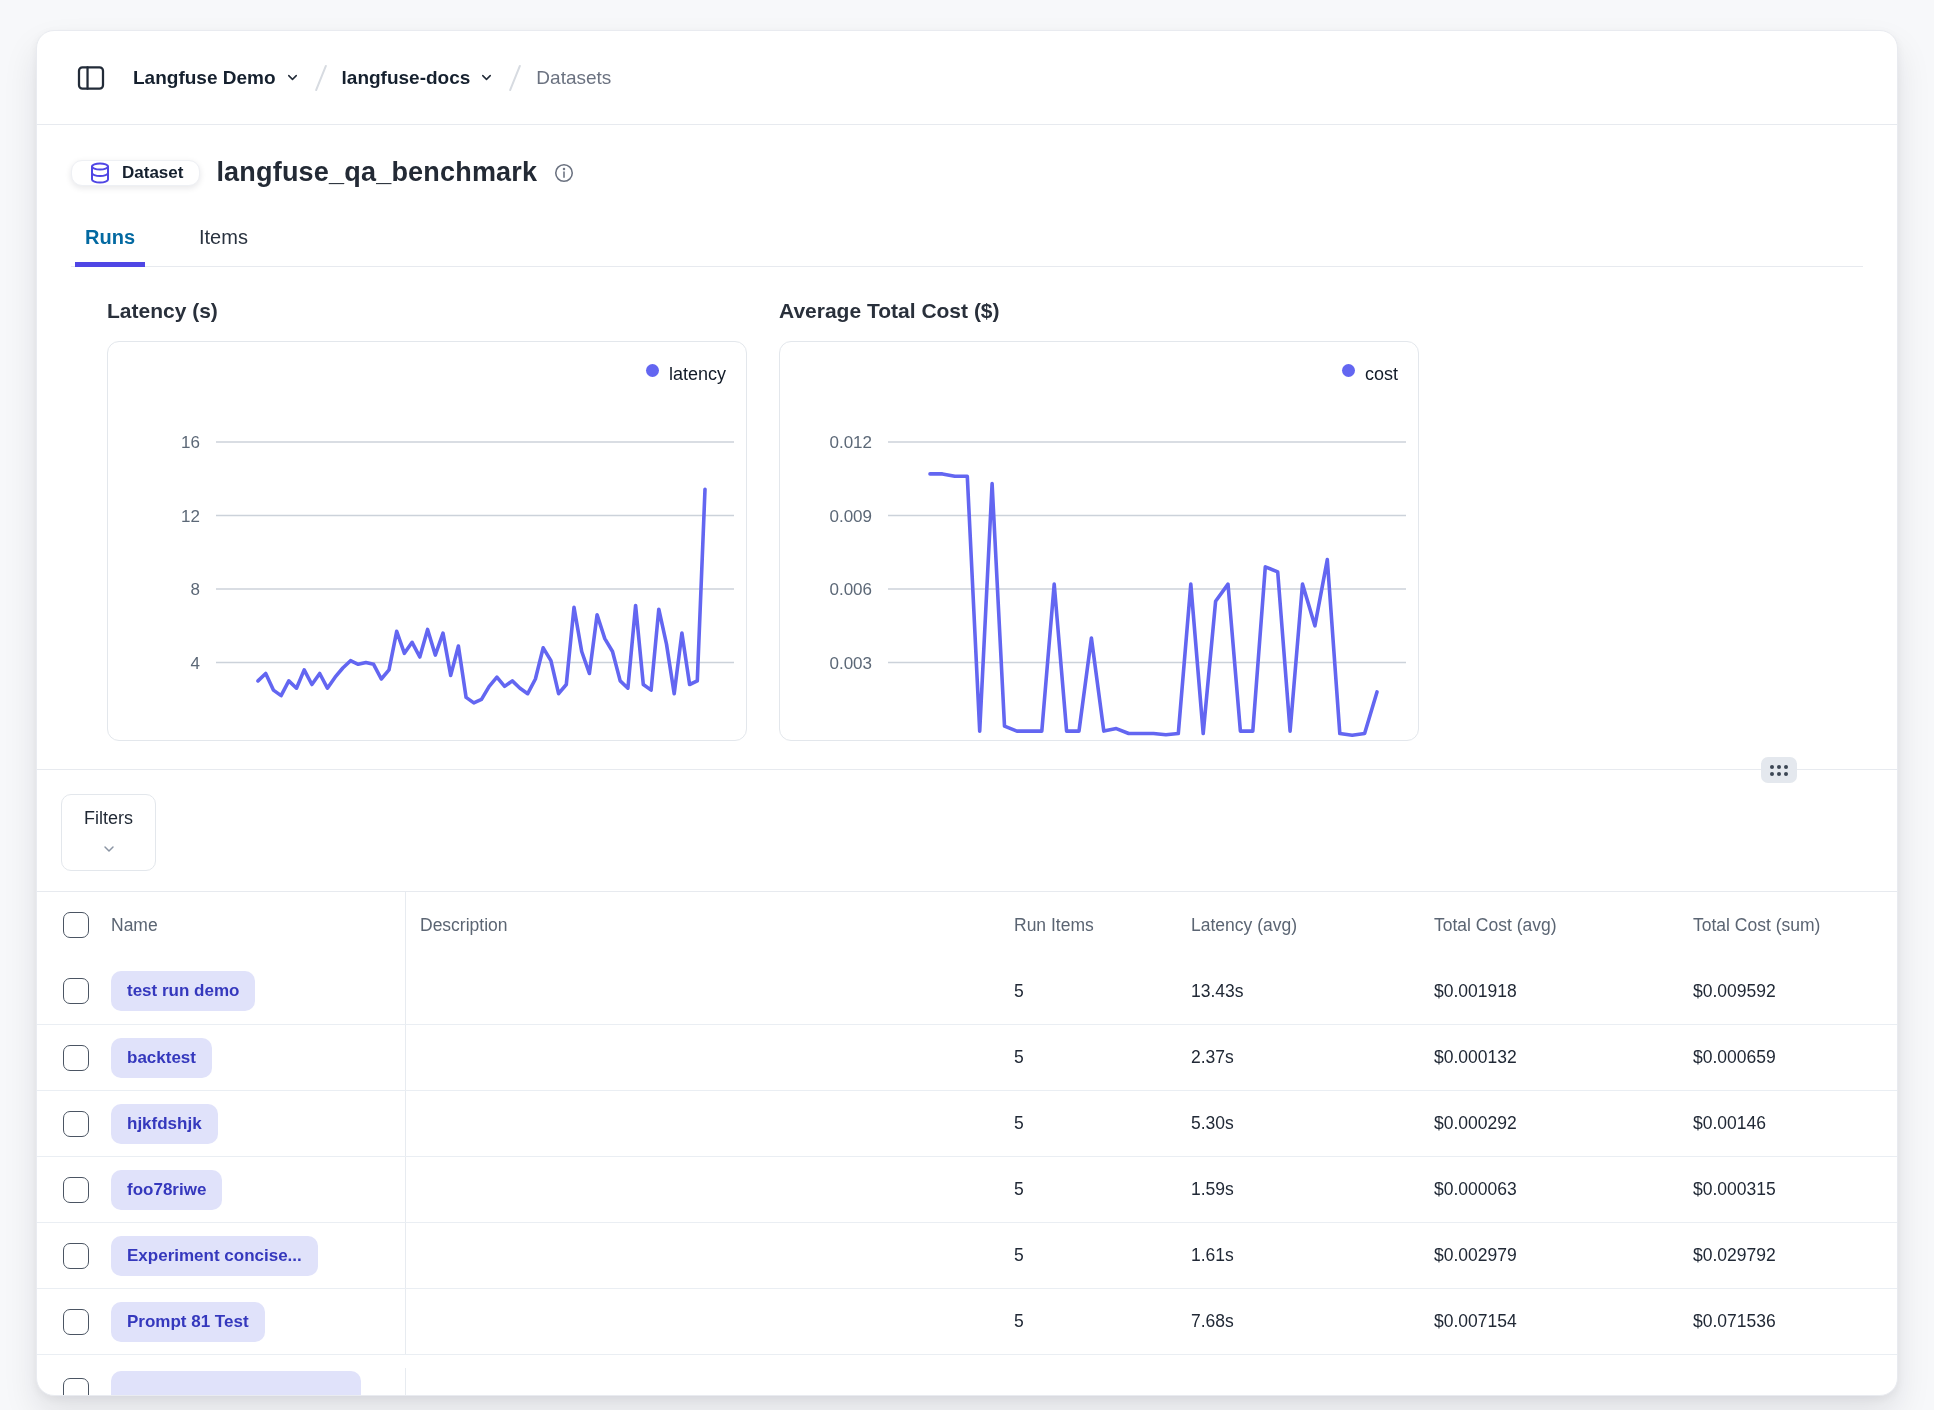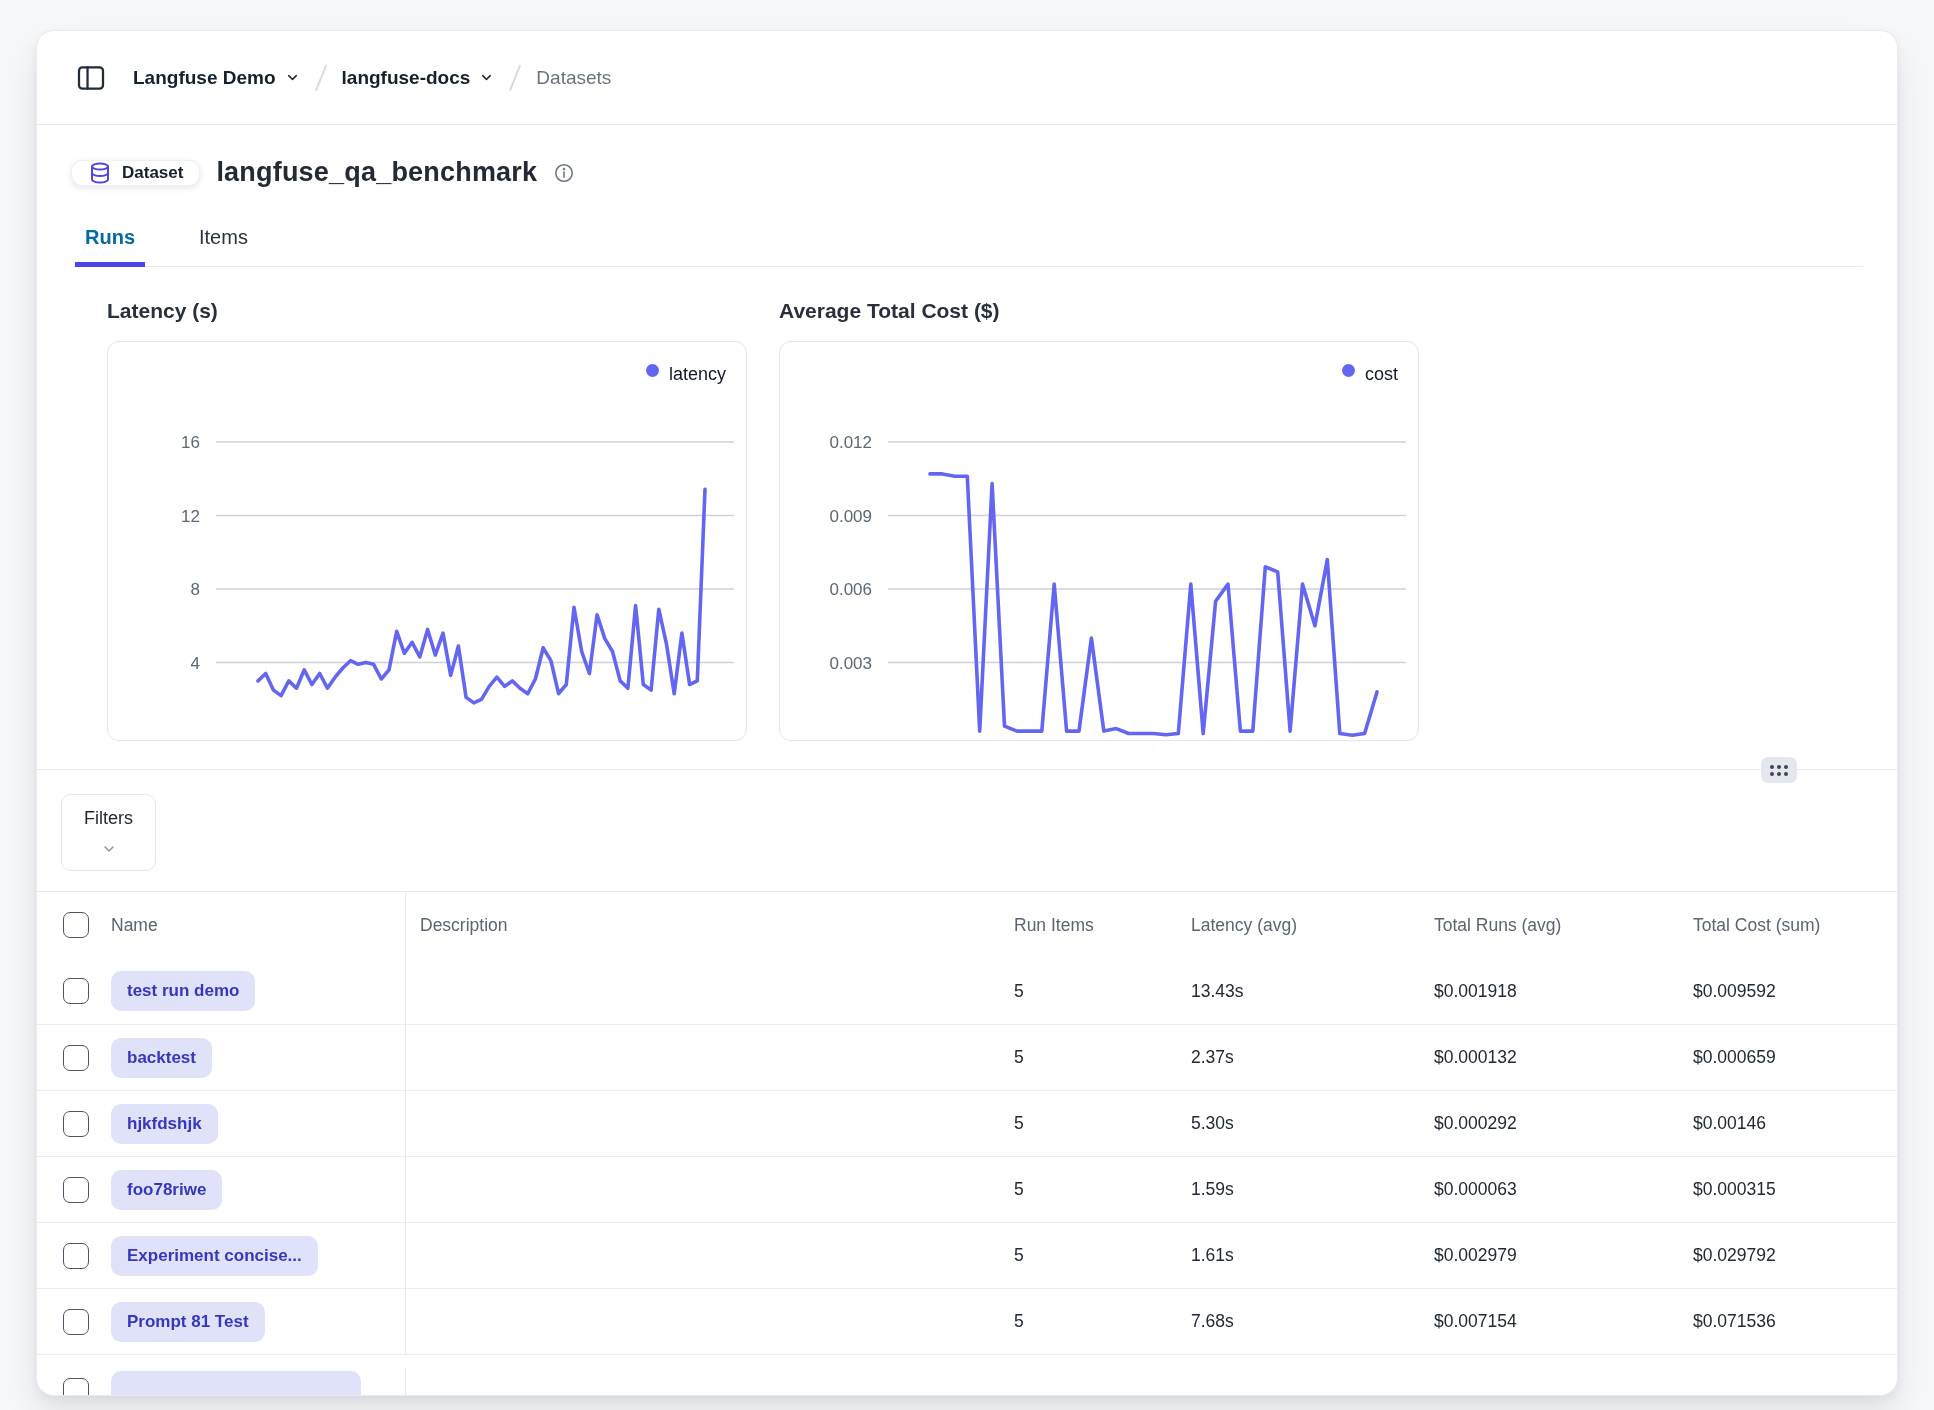--- a/index.html
+++ b/index.html
@@ -222,21 +222,21 @@
 
   <div class="table">
     <div class="thead">
       <div class="cell-check">
         <span class="checkbox"></span>
       </div>
       <div class="cell-name">Name</div>
       <div class="cell-desc">Description</div>
       <div>Run Items</div>
       <div>Latency (avg)</div>
-      <div>Total Runs (avg)</div>
+      <div>Total Cost (avg)</div>
       <div>Total Cost (sum)</div>
     </div>
     <div id="table-body">
         <div class="trow">
           <div class="cell-check">
             <span class="checkbox"></span>
           </div>
           <div class="cell-name">
             <span class="pill">test run demo</span>
           </div>

